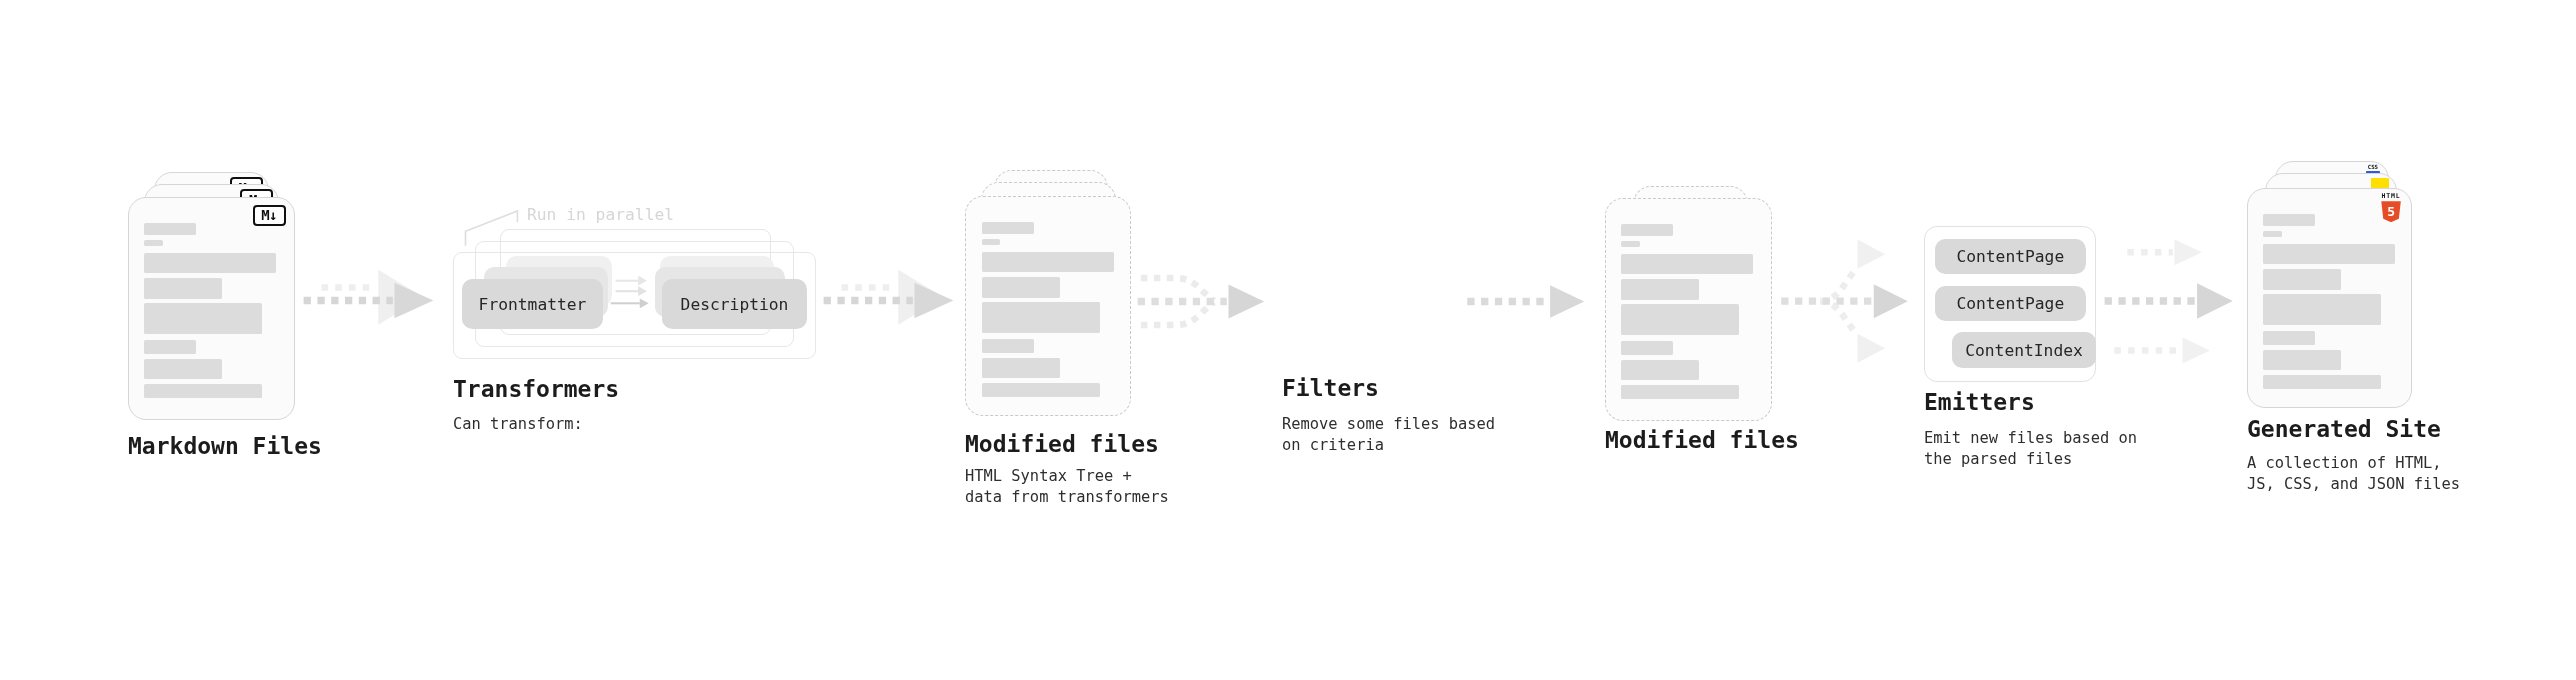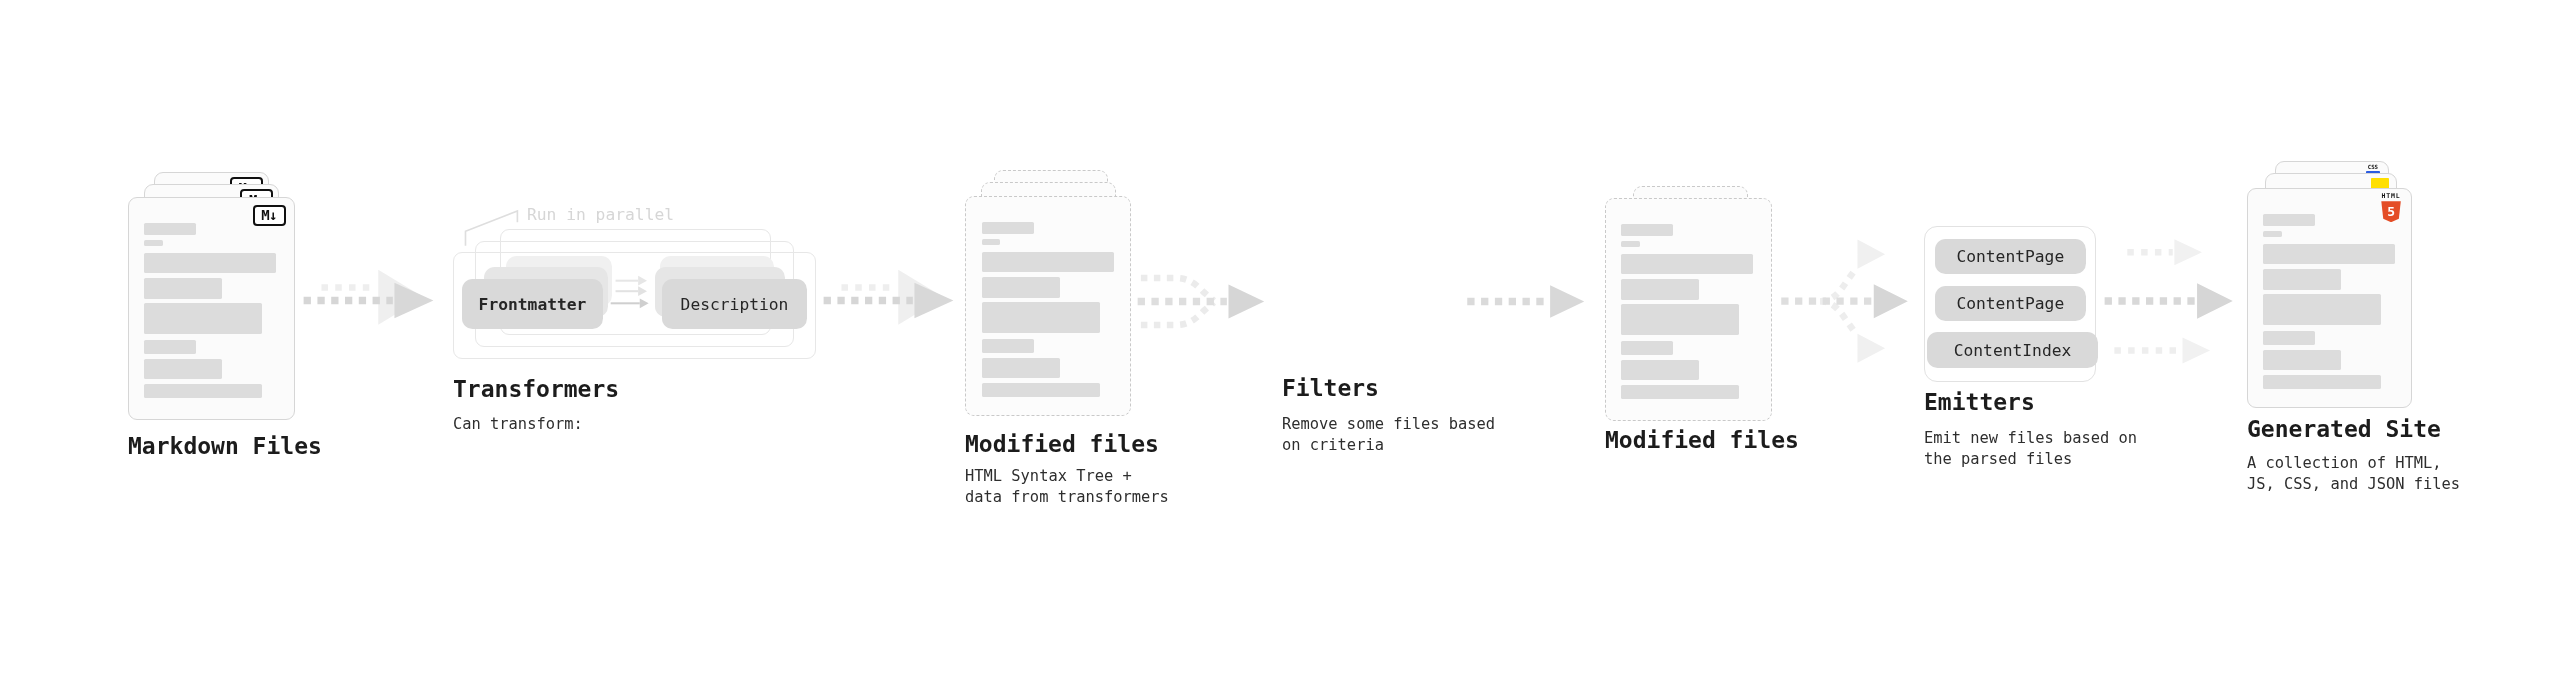--- a/index.html
+++ b/index.html
@@ -11,21 +11,21 @@
     position: relative;
   }
   .canvas { position: absolute; left: 0; top: 0; width: 2576px; height: 681px; }
   .abs { position: absolute; }
 
   
   .card {
     position: absolute;
     background: #fbfbfb;
     border: 1.6px solid #d6d6d6;
-    border-radius: 9px;
+    border-radius: 18px;
   }
   .card.dashed { border: 1.6px dashed #c9c9c9; background: #fcfcfc; }
 
   
   .bars { position: absolute; left: 15.4px; top: 25px; }
   .bars div { background: #dcdcdc; border-radius: 1.6px; margin-bottom: 4.9px; }
   .bars div:nth-child(1) { width: 52px;  height: 12.2px; }
   .bars div:nth-child(2) { width: 18.7px;  height: 5.7px;  margin-bottom: 7.3px; }
   .bars div:nth-child(3) { width: 132px; height: 20.3px; }
   .bars div:nth-child(4) { width: 78px;  height: 20.3px; }
@@ -133,21 +133,21 @@
 
   <svg class="abs" style="left:459px; top:205px;" width="73" height="46" viewBox="0 0 90 56">
     <path d="M72 21 L72 7 L8 32 L8 50" stroke="#dedede" stroke-width="2" fill="none"></path>
   </svg>
   <div class="callout-text" style="left:527px; top:205px;">Run in parallel</div>
 
   <div class="pill ghost3" style="left:506px; top:256px; width:106px; height:50px;"></div>
   <div class="pill ghost2" style="left:484px; top:267px; width:124px; height:50px;"></div>
   <div class="pill ghost3" style="left:660px; top:256px; width:114px; height:50px;"></div>
   <div class="pill ghost2" style="left:655px; top:267px; width:130px; height:50px;"></div>
-  <div class="pill" style="left:462px; top:279px; width:141px; height:50px;font-weight:bold;">Frontmatter</div>
+  <div class="pill" style="left:462px; top:279px; width:141px; height:50px;">Frontmatter</div>
   <div class="pill" style="left:662px; top:279px; width:145px; height:50px;">Description</div>
 
   <svg class="abs" style="left:609px; top:271px;" width="47" height="42" viewBox="0 0 58 52">
     <path d="M8 12 H36" stroke="#e6e6e6" stroke-width="2.5" fill="none"></path>
       <polygon points="36,6 47,12 36,18" fill="#e6e6e6"></polygon>
     <path d="M8 25 H36" stroke="#e2e2e2" stroke-width="2.5" fill="none"></path>
       <polygon points="36,19 47,25 36,31" fill="#e2e2e2"></polygon>
     <path d="M2 40 H38" stroke="#cfcfcf" stroke-width="2.5" fill="none"></path>
       <polygon points="38,34 49,40 38,46" fill="#cfcfcf"></polygon>
   </svg>
@@ -224,21 +224,21 @@
     <polygon points="98,9 132,27 98,45" fill="#f0f0f0"></polygon>
     <path d="M52 85 C70 85 78 100 88 114 L96 125" stroke="#ededed" stroke-width="8" stroke-dasharray="8 8" fill="none"></path>
     <polygon points="98,125 132,143 98,161" fill="#f0f0f0"></polygon>
     <path d="M4 85 H116" stroke="#dedede" stroke-width="9" stroke-dasharray="9 8" fill="none"></path>
     <polygon points="118,64 160,85 118,106" fill="#d6d6d6"></polygon>
   </svg>
 
   <div class="panel" style="left:1924px; top:226px; width:172px; height:156px;border-radius:13px;">
     <div class="pill" style="left:9.8px; top:12.2px; width:151px; height:35px;">ContentPage</div>
     <div class="pill" style="left:9.8px; top:59px; width:151px; height:35px;">ContentPage</div>
-    <div class="pill" style="left:2px; top:105px; width:171px; height:36px;">ContentIndex</div>
+    <div class="pill" style="left:27px; top:105px; width:144px; height:36px;">ContentIndex</div>
   </div>
   <div class="stage-title" style="left:1924px; top:389px;">Emitters</div>
   <div class="stage-desc" style="left:1924px; top:428px;">
     <div>Emit new files based on</div>
     <div>the parsed files</div>
   </div>
 
   <svg class="abs" style="left:2103px; top:232px;" width="146" height="138" viewBox="0 0 180 170">
     <path d="M30 25 H86" stroke="#eeeeee" stroke-width="8" stroke-dasharray="8 9" fill="none"></path>
     <polygon points="88,9 122,25 88,41" fill="#f1f1f1"></polygon>

